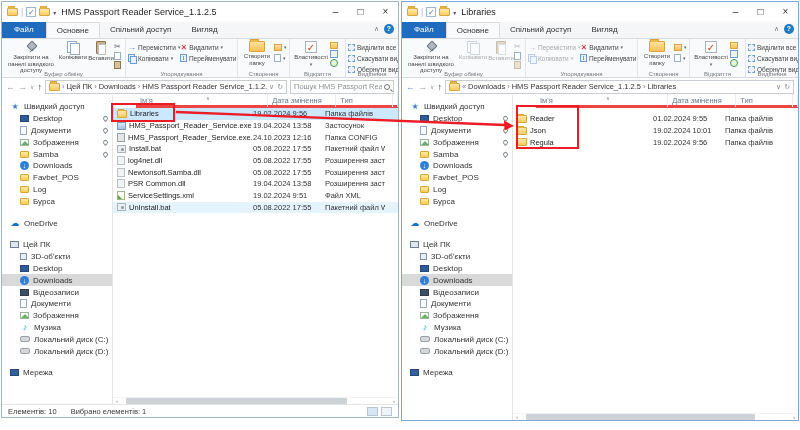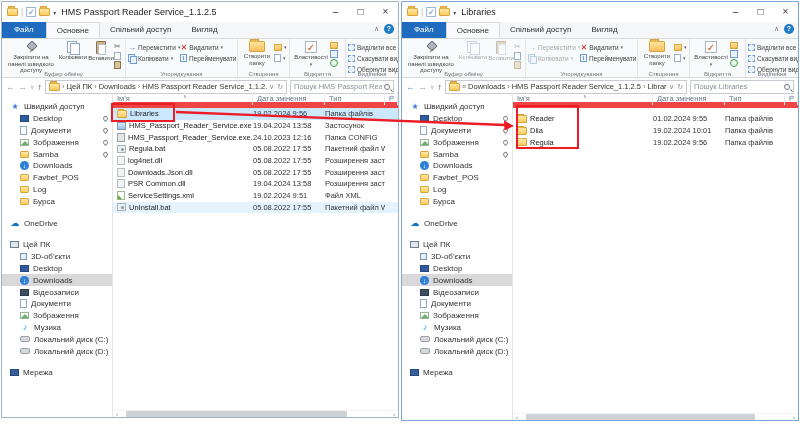--- a/index.html
+++ b/index.html
@@ -135,21 +135,21 @@
   .ic-pc { width:9px; height:7px; background:#dfe6ee; border:1px solid #6e7f95; }
   .ic-cube { width:7px; height:7px; background:#e8eef5; border:1px solid #7a93ad; }
   .ic-video { width:9px; height:7px; background:#3d4f63; border:1px solid #2b3a4d; }
   .ic-disk { width:10px; height:6px; background:#d6d9dc; border:1px solid #9aa0a6; border-radius:2px; }
   .ic-net { width:9px; height:7px; background:#355f9e; border:1px solid #24477d; }
   .side-pin { margin-left:auto; margin-right:4px; width:5px; height:5px; flex:none;
     border:1px solid #8a8f94; border-radius:50% 50% 50% 0; transform:rotate(-45deg); }
 
   .files { flex:1; display:flex; flex-direction:column; min-width:0; position:relative; }
   .fheader { height:13px; display:flex; font-size:7.5px; color:#66788e; flex:none;
-    align-items:center; border-bottom:6px solid #ef4444; }
+    align-items:center; border-bottom:3px solid #ef4444;margin-left:23px; }
   .fh { padding-left:4px; border-right:1px solid #ececec; height:13px; line-height:13px;
     white-space:nowrap; overflow:hidden; position:relative; }
   .fh.name { width:140px; } .fh.date { width:72px; } .fh.type { width:60px; } .fh.size { flex:1; }
   .sort-asc { position:absolute; top:-2px; left:70px; font-size:5px; color:#888; }
   .flist { flex:1; overflow:hidden; }
   .flist.padtop { padding-top:5px; }
   .frow { height:11.7px; display:flex; align-items:center; font-size:7.5px; color:#222;
     white-space:nowrap; }
   .frow.selected { background:#cce8ff; }
   .frow.hover { background:#e5f3ff; }
@@ -516,39 +516,39 @@
                 <span class="ficon ic-config"></span>
                 <span>HMS_Passport_Reader_Service.exe.config</span>
               </span>
               <span class="fcell-date">24.10.2023 12:16</span>
               <span class="fcell-type">Папка CONFIG</span>
             </div>
 
             <div class="frow">
               <span class="fcell-name">
                 <span class="ficon ic-bat"></span>
-                <span>Regula.bat</span>
+                <span>Install.bat</span>
               </span>
               <span class="fcell-date">05.08.2022 17:55</span>
               <span class="fcell-type">Пакетний файл W...</span>
             </div>
 
             <div class="frow">
               <span class="fcell-name">
                 <span class="ficon ic-dll"></span>
                 <span>log4net.dll</span>
               </span>
               <span class="fcell-date">05.08.2022 17:55</span>
               <span class="fcell-type">Розширення заст...</span>
             </div>
 
             <div class="frow">
               <span class="fcell-name">
                 <span class="ficon ic-dll"></span>
-                <span>Downloads.Json.dll</span>
+                <span>Newtonsoft.Samba.dll</span>
               </span>
               <span class="fcell-date">05.08.2022 17:55</span>
               <span class="fcell-type">Розширення заст...</span>
             </div>
 
             <div class="frow">
               <span class="fcell-name">
                 <span class="ficon ic-dll"></span>
                 <span>PSR Common.dll</span>
               </span>
@@ -578,20 +578,28 @@
         <div class="hscroll">
           <span class="hs-arrow">‹</span>
           <span class="hs-track">
               <span class="hs-thumb" style="left:2%;width:82%;"></span>
             </span>
           <span class="hs-arrow">›</span>
         </div>
       </div>
     </div>
 
+    <div class="statusbar">
+      <span>Елементів: 10</span>
+      <span>Вибрано елементів: 1</span>
+      <span class="status-right">
+        <span class="view-ico alt"></span>
+        <span class="view-ico"></span>
+      </span>
+    </div>
   </div>
 
   <div class="win right">
     <div class="titlebar">
       <div class="qat">
         <span class="mini-folder"></span>
         <span class="qat-sep">|</span>
         <span class="qat-check">✓</span>
         <span class="mini-folder"></span>
         <span class="qat-dd">▾</span>
@@ -734,24 +742,20 @@
             <span style="display:flex;gap:2px;">
               <span class="crumb-sep">›</span>
               <span>Libraries</span>
             </span>
           </span>
         <span class="addr-right">
           <span>∨</span>
           <span>↻</span>
         </span>
       </div>
-      <div class="search-box">
-        <span class="search-text">Пошук Libraries</span>
-        <span class="mag"></span>
-      </div>
     </div>
 
     <div class="main">
       <div class="sidebar">
 
           <div class="side-item">
             <span class="sic ic-star"></span>
             <span>Швидкий доступ</span>
             <span class="side-pin" style="visibility: hidden;"></span>
           </div>
@@ -890,21 +894,21 @@
                 <span class="ficon ic-folder"></span>
                 <span>Reader</span>
               </span>
               <span class="fcell-date">01.02.2024 9:55</span>
               <span class="fcell-type">Папка файлів</span>
             </div>
 
             <div class="frow">
               <span class="fcell-name">
                 <span class="ficon ic-folder"></span>
-                <span>Diia</span>
+                <span>Json</span>
               </span>
               <span class="fcell-date">19.02.2024 10:01</span>
               <span class="fcell-type">Папка файлів</span>
             </div>
 
             <div class="frow">
               <span class="fcell-name">
                 <span class="ficon ic-folder"></span>
                 <span>Regula</span>
               </span>

